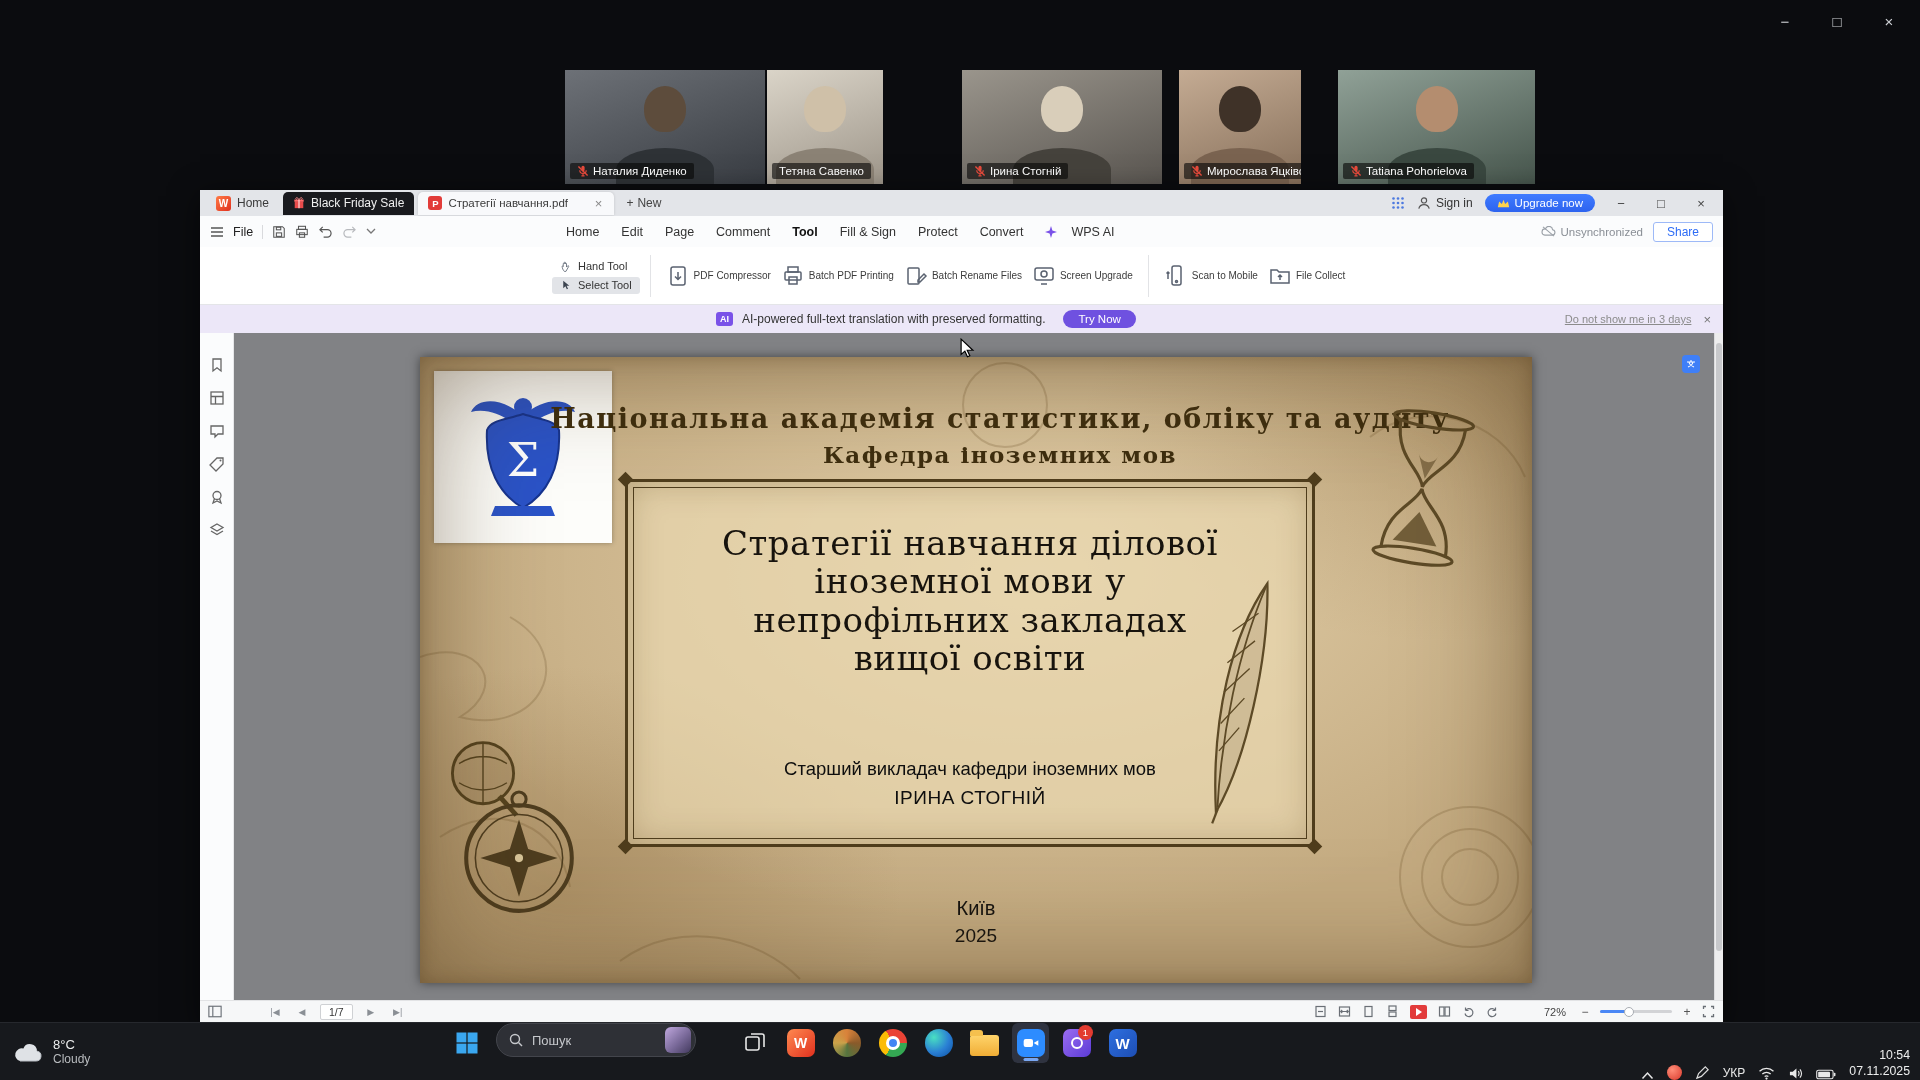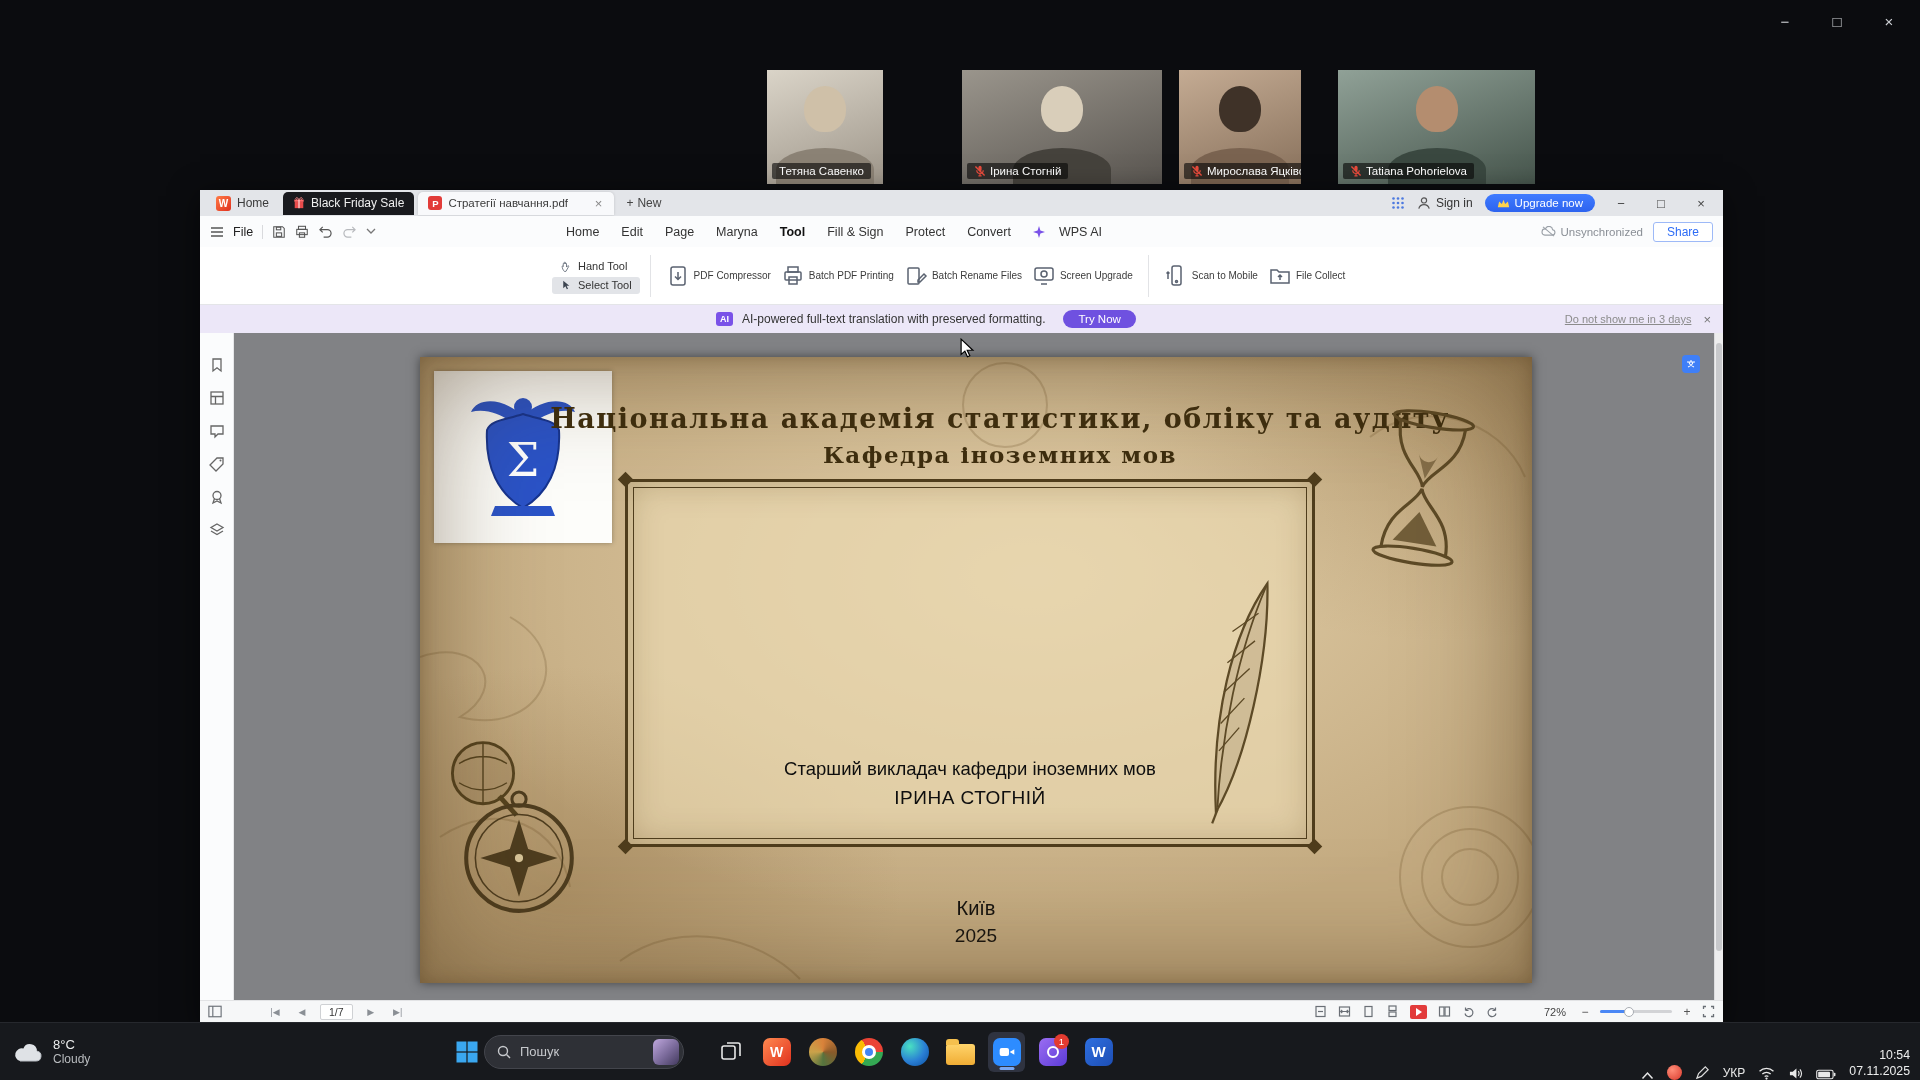--- a/index.html
+++ b/index.html
@@ -111,21 +111,21 @@
 .ztrack{width:72px;height:3px;background:#d2d3d6;border-radius:2px;position:relative}
 .zfill{position:absolute;left:0;top:0;bottom:0;width:40%;background:#4a87f5;border-radius:2px}
 .zknob{position:absolute;left:40%;top:50%;transform:translate(-50%,-50%);width:10px;height:10px;border-radius:50%;background:#fff;border:1px solid #a9adb3}
 .zbtn{font-size:12px;color:#555;width:14px;text-align:center}
 
 
 .taskbar{position:absolute;left:0;bottom:0;width:1920px;height:58px;background:#17191d;border-top:1px solid #26282d;z-index:5}
 .weather{position:absolute;left:12px;top:0;bottom:0;display:flex;align-items:center;gap:9px}
 .weather .t1{color:#eceded;font-size:13px}
 .weather .t2{color:#b9bcbf;font-size:12px}
-.tcenter{position:absolute;left:450px;top:0;bottom:0;display:flex;align-items:center;gap:0}
+.tcenter{position:absolute;left:450px;top:0;bottom:0;display:flex;align-items:flex-start;gap:12px}
 .startbtn{width:34px;height:40px;border-radius:6px;display:flex;align-items:center;justify-content:center}
 .searchbox{width:200px;height:34px;border-radius:17px;background:#2e3036;border:1px solid #43454c;display:flex;align-items:center;gap:9px;padding:0 4px 0 12px;color:#c6c8cc;font-size:13px}
 .searchimg{margin-left:auto;width:26px;height:26px;border-radius:6px;background:linear-gradient(135deg,#c0a8de 0%,#7a6a9a 55%,#433a5e 100%)}
 .appicons{display:flex;align-items:center;gap:9px;margin-left:28px}
 .appc{width:37px;height:40px;border-radius:6px;display:flex;align-items:center;justify-content:center;position:relative}
 .appc.active{background:#2f3340}
 .appc.active::after{content:'';position:absolute;bottom:2px;left:50%;transform:translateX(-50%);width:15px;height:3px;border-radius:2px;background:#79a7f2}
 .badge{position:absolute;top:2px;right:2px;width:15px;height:15px;border-radius:50%;background:#e33b30;color:#fff;font-size:9.5px;display:flex;align-items:center;justify-content:center}
 .chromeI{width:28px;height:28px;border-radius:50%;background:conic-gradient(from -30deg,#ea4335 0 120deg,#34a853 120deg 240deg,#fbbc05 240deg 360deg);position:relative}
 .chromeI b{position:absolute;inset:7px;border-radius:50%;background:#fff}
@@ -150,20 +150,35 @@
 <body>
 
 <div class="screen">
 
   <div class="zctl">
     <span>−</span>
     <span>□</span>
     <span>×</span>
   </div>
 
+  <div class="vt vt2">
+    <span class="head"></span>
+    <span class="bodysil"></span>
+    <span class="tag">
+      <svg width="12" height="12" viewBox="0 0 12 12">
+          <g stroke="#e84b3c" stroke-width="1.2" fill="none">
+            <rect x="4.4" y="0.8" width="3.2" height="5.6" rx="1.6" fill="#e84b3c" stroke="none"></rect>
+            <path d="M2.8 5.2a3.2 3.2 0 0 0 6.4 0"></path>
+            <path d="M6 8.4v2.2M4.4 10.8h3.2"></path>
+            <path d="M1.4 1.4l9.2 9.2" stroke-width="1.4"></path>
+          </g>
+        </svg>
+      <span>Наталия Диденко</span>
+      </span>
+  </div>
   <div class="vt vt3">
     <span class="head"></span>
     <span class="bodysil"></span>
     <span class="tag">
         <span>Тетяна Савенко</span>
       </span>
   </div>
   <div class="vt vt4">
     <span class="head"></span>
     <span class="bodysil"></span>
@@ -294,21 +309,21 @@
             <path d="M11 2l3 3-3 3M14 5H6a4 4 0 0 0 0 8h4" fill="none" stroke="#b7b9bd" stroke-width="1.3"></path>
           </svg>
         <svg class="icn" width="10" height="7" viewBox="0 0 10 7">
             <path d="M1 1l4 4 4-4" fill="none" stroke="#777" stroke-width="1.3"></path>
           </svg>
       </div>
       <div class="menus">
         <span>Home</span>
         <span>Edit</span>
         <span>Page</span>
-        <span>Maryna</span>
+        <span>Comment</span>
         <span class="active">Tool</span>
         <span>Fill &amp; Sign</span>
         <span>Protect</span>
         <span>Convert</span>
         <span class="ai">
             <svg width="12" height="12" viewBox="0 0 12 12">
               <path d="M6 0l1.4 4.6L12 6 7.4 7.4 6 12 4.6 7.4 0 6l4.6-1.4z" fill="#7a52e8"></path>
             </svg>
             <span>WPS AI</span>
           </span>
@@ -485,20 +500,26 @@
               <path d="M24 128 L66 128 L45 98 Z" fill="#5d4a26" opacity=".8"></path>
               <path d="M36 44 C40 52 50 52 54 44 L45 66 Z" fill="#5d4a26" opacity=".6"></path>
             </svg>
           </div>
 
           <div class="frame">
             <span class="cd tl"></span>
             <span class="cd tr"></span>
             <span class="cd bl"></span>
             <span class="cd br"></span>
+            <div class="ptitle">
+              <div>Стратегії навчання ділової</div>
+              <div>іноземної мови у</div>
+              <div>непрофільних закладах</div>
+              <div>вищої освіти</div>
+            </div>
             <div class="prole">Старший викладач кафедри іноземних мов</div>
             <div class="pnam">ІРИНА СТОГНІЙ</div>
           </div>
 
           <div class="feather">
             <svg width="100" height="252" viewBox="0 0 110 270">
               <path d="M92 8 C50 60 20 150 18 255 C55 200 88 90 92 8 Z" fill="rgba(96,76,44,.15)" stroke="#5d4a26" stroke-width="2.5"></path>
               <path d="M90 12 C55 80 30 170 20 250" stroke="#5d4a26" stroke-width="2" fill="none"></path>
               <path d="M80 40 L50 58 M74 70 L42 92 M66 100 L36 124 M58 132 L30 158 M50 164 L26 188" stroke="#5d4a26" stroke-width="1.5"></path>
               <path d="M20 252 L13 267" stroke="#5d4a26" stroke-width="2.5"></path>

